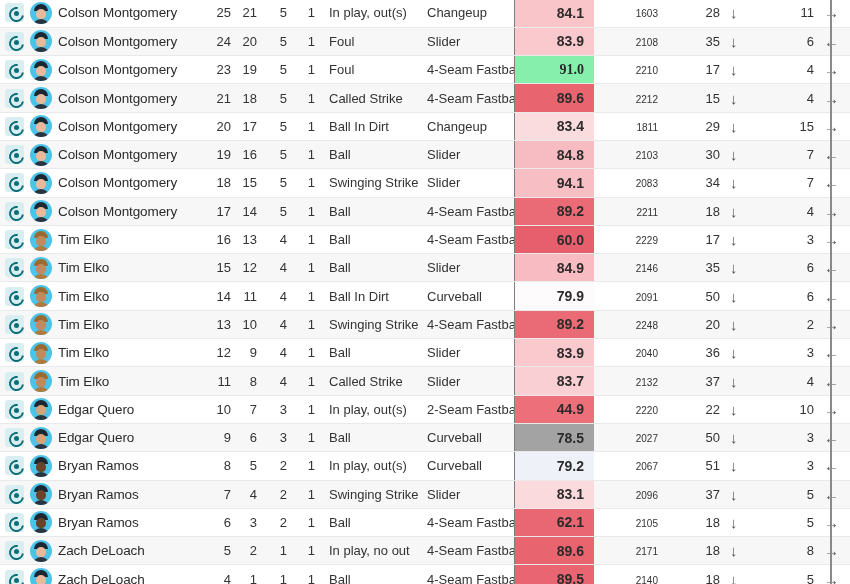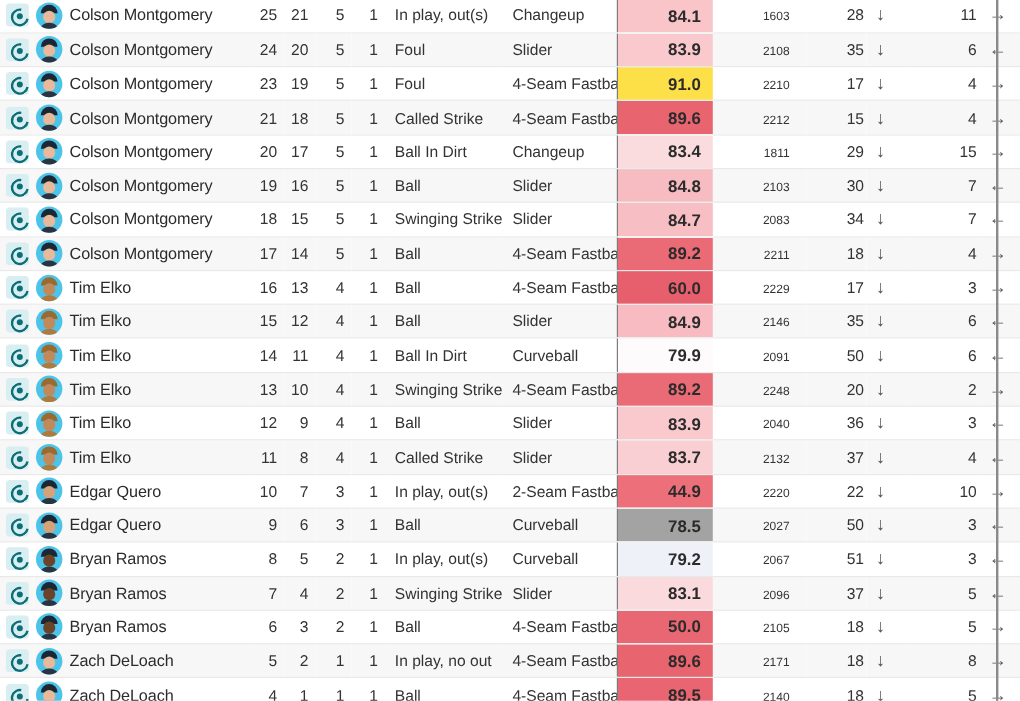--- a/index.html
+++ b/index.html
@@ -219,21 +219,21 @@
       <tr class="row-even">
         <td class="c-logo"><span class="logo-chip"></span></td>
         <td class="c-avatar"><span class="avatar skin-light av-dark"><span class="cap"></span><span class="face"></span><span class="body"></span></span></td>
         <td class="c-batter"><span class="batter-name">Colson Montgomery</span></td>
         <td class="c-num"><span class="num-txt">23</span></td>
         <td class="c-num"><span class="num-txt">19</span></td>
         <td class="c-num"><span class="num-txt">5</span></td>
         <td class="c-num"><span class="num-txt">1</span></td>
         <td class="c-result"><span class="result-txt">Foul</span></td>
         <td class="c-type"><span class="type-txt">4-Seam Fastball</span></td>
-        <td class="c-velo" style="background: #fde047;"><span class="velo-txt">91.0</span></td>
+        <td class="c-velo" style="background: #86efac; font-family: Liberation Serif, serif;"><span class="velo-txt">91.0</span></td>
         <td class="c-spin"><span class="spin-txt">2210</span></td>
         <td class="c-break"><span class="num-txt">17</span></td>
         <td class="c-arrow"><span>↓</span></td>
         <td class="c-break"><span class="num-txt">4</span></td>
         <td class="c-arrow"><span>→</span></td>
       </tr>
       <tr class="row-odd">
         <td class="c-logo"><span class="logo-chip"></span></td>
         <td class="c-avatar"><span class="avatar skin-light av-dark"><span class="cap"></span><span class="face"></span><span class="body"></span></span></td>
         <td class="c-batter"><span class="batter-name">Colson Montgomery</span></td>
@@ -287,21 +287,21 @@
       <tr class="row-even">
         <td class="c-logo"><span class="logo-chip"></span></td>
         <td class="c-avatar"><span class="avatar skin-light av-dark"><span class="cap"></span><span class="face"></span><span class="body"></span></span></td>
         <td class="c-batter"><span class="batter-name">Colson Montgomery</span></td>
         <td class="c-num"><span class="num-txt">18</span></td>
         <td class="c-num"><span class="num-txt">15</span></td>
         <td class="c-num"><span class="num-txt">5</span></td>
         <td class="c-num"><span class="num-txt">1</span></td>
         <td class="c-result"><span class="result-txt">Swinging Strike</span></td>
         <td class="c-type"><span class="type-txt">Slider</span></td>
-        <td class="c-velo" style="background: rgb(247, 190, 196);"><span class="velo-txt">84.7</span></td>
+        <td class="c-velo" style="background: rgb(247, 190, 196);"><span class="velo-txt">94.1</span></td>
         <td class="c-spin"><span class="spin-txt">2083</span></td>
         <td class="c-break"><span class="num-txt">34</span></td>
         <td class="c-arrow"><span>↓</span></td>
         <td class="c-break"><span class="num-txt">7</span></td>
         <td class="c-arrow"><span>←</span></td>
       </tr>
       <tr class="row-odd">
         <td class="c-logo"><span class="logo-chip"></span></td>
         <td class="c-avatar"><span class="avatar skin-light av-dark"><span class="cap"></span><span class="face"></span><span class="body"></span></span></td>
         <td class="c-batter"><span class="batter-name">Colson Montgomery</span></td>
@@ -491,21 +491,21 @@
       <tr class="row-even">
         <td class="c-logo"><span class="logo-chip"></span></td>
         <td class="c-avatar"><span class="avatar skin-dark av-dark"><span class="cap"></span><span class="face"></span><span class="body"></span></span></td>
         <td class="c-batter"><span class="batter-name">Bryan Ramos</span></td>
         <td class="c-num"><span class="num-txt">6</span></td>
         <td class="c-num"><span class="num-txt">3</span></td>
         <td class="c-num"><span class="num-txt">2</span></td>
         <td class="c-num"><span class="num-txt">1</span></td>
         <td class="c-result"><span class="result-txt">Ball</span></td>
         <td class="c-type"><span class="type-txt">4-Seam Fastball</span></td>
-        <td class="c-velo" style="background: rgb(233, 103, 114);"><span class="velo-txt">50.0</span></td>
+        <td class="c-velo" style="background: rgb(233, 103, 114);"><span class="velo-txt">62.1</span></td>
         <td class="c-spin"><span class="spin-txt">2105</span></td>
         <td class="c-break"><span class="num-txt">18</span></td>
         <td class="c-arrow"><span>↓</span></td>
         <td class="c-break"><span class="num-txt">5</span></td>
         <td class="c-arrow"><span>→</span></td>
       </tr>
       <tr class="row-odd">
         <td class="c-logo"><span class="logo-chip"></span></td>
         <td class="c-avatar"><span class="avatar skin-light av-dark"><span class="cap"></span><span class="face"></span><span class="body"></span></span></td>
         <td class="c-batter"><span class="batter-name">Zach DeLoach</span></td>

